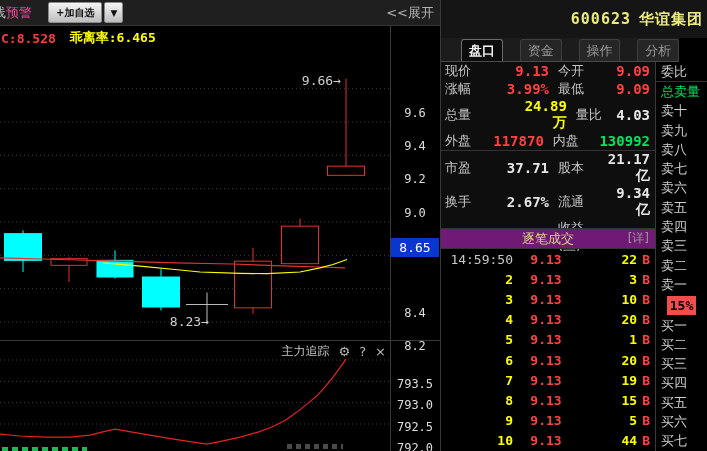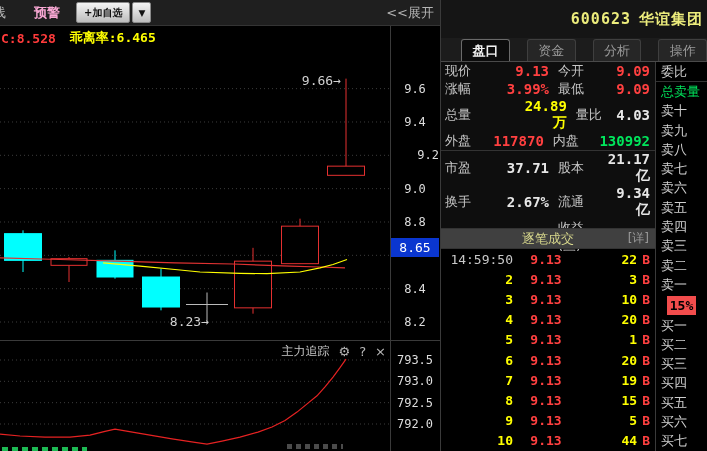--- a/index.html
+++ b/index.html
@@ -4,21 +4,21 @@
 <style>
   html,body{margin:0;padding:0;background:#000;}
   #app{position:relative;width:707px;height:451px;background:#000;overflow:hidden;
        font-family:"DejaVu Sans",sans-serif;-webkit-font-smoothing:antialiased;}
   .mono{font-family:"DejaVu Sans Mono",monospace;}
 
   
   .toolbar{position:absolute;left:0;top:0;width:440px;height:26px;background:#1f1f1f;
            border-bottom:1px solid #343434;display:flex;align-items:center;box-sizing:border-box;}
   .tb-partial{color:#b8b8b8;font-size:13px;margin-left:-7px;}
-  .tb-alert{color:#f9a8d4;font-size:13px;margin-left:28px;font-weight:bold;}
+  .tb-alert{color:#ec4899;font-size:13px;margin-left:0;}
   .add-btn{margin-left:16px;height:19px;padding:0 7px;background:linear-gradient(#f4f4f4,#bdbdbd);
            color:#101010;font-weight:bold;font-size:10px;border:1px solid #8a8a8a;border-radius:2px;
            display:flex;align-items:center;}
   .dd-btn{margin-left:2px;height:19px;width:17px;background:linear-gradient(#f4f4f4,#bdbdbd);
           border:1px solid #8a8a8a;border-radius:2px;display:flex;align-items:center;justify-content:center;
           font-size:9px;color:#111;}
   .tb-expand{margin-left:auto;margin-right:6px;color:#b5b5b5;font-size:13px;}
 
   
   .ind-row{position:absolute;left:0;top:27px;width:440px;height:22px;font-size:13px;display:flex;align-items:center;font-weight:bold;}
@@ -30,52 +30,52 @@
   .vdiv-chart{position:absolute;left:390px;top:26px;width:1px;height:425px;background:#3a3a3a;}
   .hdiv-mid{position:absolute;left:0;top:340px;width:440px;height:1px;background:#3a3a3a;}
   .vdiv-panel{position:absolute;left:440px;top:0;width:1px;height:451px;background:#3a3a3a;}
   .vdiv-side{position:absolute;left:655px;top:62px;width:1px;height:389px;background:#3a3a3a;}
 
   
   #klineSvg{position:absolute;left:0;top:50px;}
   #trackerSvg{position:absolute;left:0;top:341px;}
 
   .axis-label{position:absolute;left:391px;width:48px;text-align:center;color:#dedede;
-              font-family:"DejaVu Sans Mono",monospace;font-size:12px;line-height:14px;}
+              font-family:"DejaVu Sans Mono",monospace;font-size:12px;line-height:14px;margin-top:24px;}
   .price-marker{position:absolute;left:391px;top:238px;width:48px;height:19px;background:#0a36d0;
                 color:#fff;font-family:"DejaVu Sans Mono",monospace;font-size:13px;
                 display:flex;align-items:center;justify-content:center;}
 
   .tracker-header{position:absolute;left:0;top:343px;width:386px;display:flex;justify-content:flex-end;
                   align-items:center;gap:9px;color:#c8c8c8;font-size:12px;}
   .tracker-header .ticon{color:#b8b8b8;font-size:13px;}
 
   
   .panel-title-row{position:absolute;left:441px;top:0;width:266px;height:38px;background:#151515;
                    display:flex;align-items:center;justify-content:flex-end;padding-right:4px;
                    box-sizing:border-box;gap:8px;}
   .stock-code,.stock-name{color:#ecec7c;font-weight:bold;font-size:15px;letter-spacing:1px;}
-  .tab-row{position:absolute;left:441px;top:38px;width:266px;height:24px;background:#1c1c1c;
+  .tab-row{position:absolute;left:441px;top:38px;width:238px;height:24px;background:#1c1c1c;
            border-bottom:1px solid #4a4a4a;display:flex;align-items:flex-end;padding-left:20px;
            gap:17px;box-sizing:border-box;}
   .tab{width:57px;height:21px;display:flex;align-items:center;justify-content:center;font-size:13px;
        border:1px solid #3f3f3f;border-bottom:none;border-radius:3px 3px 0 0;background:#262626;color:#9a9a9a;}
   .tab.active{background:#0c0c0c;color:#f2f2f2;border-color:#6a6a6a;font-weight:bold;}
 
   .quote-grid{position:absolute;left:441px;top:62px;width:214px;height:166px;display:flex;flex-direction:column;background:#0e0e0e;}
   .q-row{flex:1;display:flex;align-items:center;}
   .q-row.sep{border-bottom:1px solid #333;}
   .q-label{color:#c6c6c6;font-size:13px;}
   .q-l1{width:42px;padding-left:4px;}
   .q-v1{width:62px;text-align:right;font-family:"DejaVu Sans Mono",monospace;font-weight:bold;font-size:14px;}
   .q-l2{width:58px;padding-left:9px;box-sizing:border-box;}
   .q-v2{flex:1;text-align:right;padding-right:5px;font-family:"DejaVu Sans Mono",monospace;font-weight:bold;font-size:14px;}
   .c-red{color:#ff4040;} .c-yellow{color:#ffff00;margin-left:36px;} .c-green{color:#00e65c;} .c-white{color:#e6e6e6;}
 
-  .tick-header{position:absolute;left:441px;top:228px;width:214px;height:21px;background:#404040;
+  .tick-header{position:absolute;left:441px;top:228px;width:214px;height:21px;background:#701a75;
                border-top:1px solid #333;border-bottom:1px solid #333;box-sizing:border-box;
                display:flex;align-items:center;justify-content:center;font-size:13px;color:#d8d88c;}
   .tick-detail{position:absolute;right:6px;color:#9a9a9a;font-size:12px;}
   .tick-list{position:absolute;left:441px;top:249px;width:214px;height:202px;display:flex;flex-direction:column;
              font-family:"DejaVu Sans Mono",monospace;font-size:13px;font-weight:bold;}
   .t-row{flex:1;display:flex;align-items:center;}
   .t-time{width:72px;text-align:right;color:#ffff00;}
   .t-row.first .t-time{color:#c8c8c8;font-weight:normal;}
   .t-price{width:66px;text-align:center;color:#ff4040;}
   .t-volwrap{flex:1;display:flex;justify-content:flex-end;padding-right:5px;gap:5px;}
@@ -144,21 +144,21 @@
       <polyline points="0,207.8 60,209.5 117,211.2 175,212.8 233,214.0 290,216.2 320,217.0 345,217.8" fill="none" stroke="#e03232" stroke-width="1.2"></polyline>
       <polyline points="103,212.8 140,216.2 175,219.5 200,222.0 240,223.3 267,223.7 300,222.0 320,217.8 333,214.5 347,209.5" fill="none" stroke="#ffff00" stroke-width="1.2"></polyline>
       <line x1="186" y1="254.5115000000001" x2="228" y2="254.5115000000001" stroke="#bbb" stroke-width="1"></line>
       <line x1="207" y1="242.5115000000001" x2="207" y2="271.51150000000007" stroke="#bbb" stroke-width="1"></line>
       <text x="341" y="35.13350000000014" fill="#d0d0d0" text-anchor="end" font-size="13" font-family="DejaVu Sans Mono, monospace">9.66→</text>
       <text x="209" y="276.01500000000016" fill="#d0d0d0" text-anchor="end" font-size="13" font-family="DejaVu Sans Mono, monospace">8.23→</text>
     </svg>
   <div id="klineAxis">
       <div class="axis-label" style="top: 81.635px;">9.6</div>
       <div class="axis-label" style="top: 114.975px;">9.4</div>
-      <div class="axis-label" style="top: 148.315px; text-align: right;">9.2</div>
+      <div class="axis-label" style="top: 148.315px;">9.2</div>
       <div class="axis-label" style="top: 181.655px;">9.0</div>
       <div class="axis-label" style="top: 214.995px;">8.8</div>
       <div class="axis-label" style="top: 281.675px;">8.4</div>
       <div class="axis-label" style="top: 315.015px;">8.2</div>
     </div>
   <div class="price-marker mono">8.65</div>
 
   <div class="vdiv-chart"></div>
   <div class="hdiv-mid"></div>
   <div class="vdiv-panel"></div>
@@ -184,22 +184,22 @@
       <div class="axis-label" style="top: 417.005px;">792.0</div>
     </div>
 
   <div class="panel-title-row">
     <span class="stock-code mono">600623</span>
     <span class="stock-name">华谊集团</span>
   </div>
   <div class="tab-row" id="tabRow">
       <div class="tab active">盘口</div>
       <div class="tab">资金</div>
+      <div class="tab">操作</div>
       <div class="tab">分析</div>
-      <div class="tab">操作</div>
     </div>
   <div class="quote-grid" id="quoteGrid">
       <div class="q-row">
         <span class="q-label q-l1">现价</span>
         <span class="q-v1 c-red">9.13</span>
         <span class="q-label q-l2">今开</span>
         <span class="q-v2 c-red">9.09</span>
       </div>
       <div class="q-row">
         <span class="q-label q-l1">涨幅</span>

